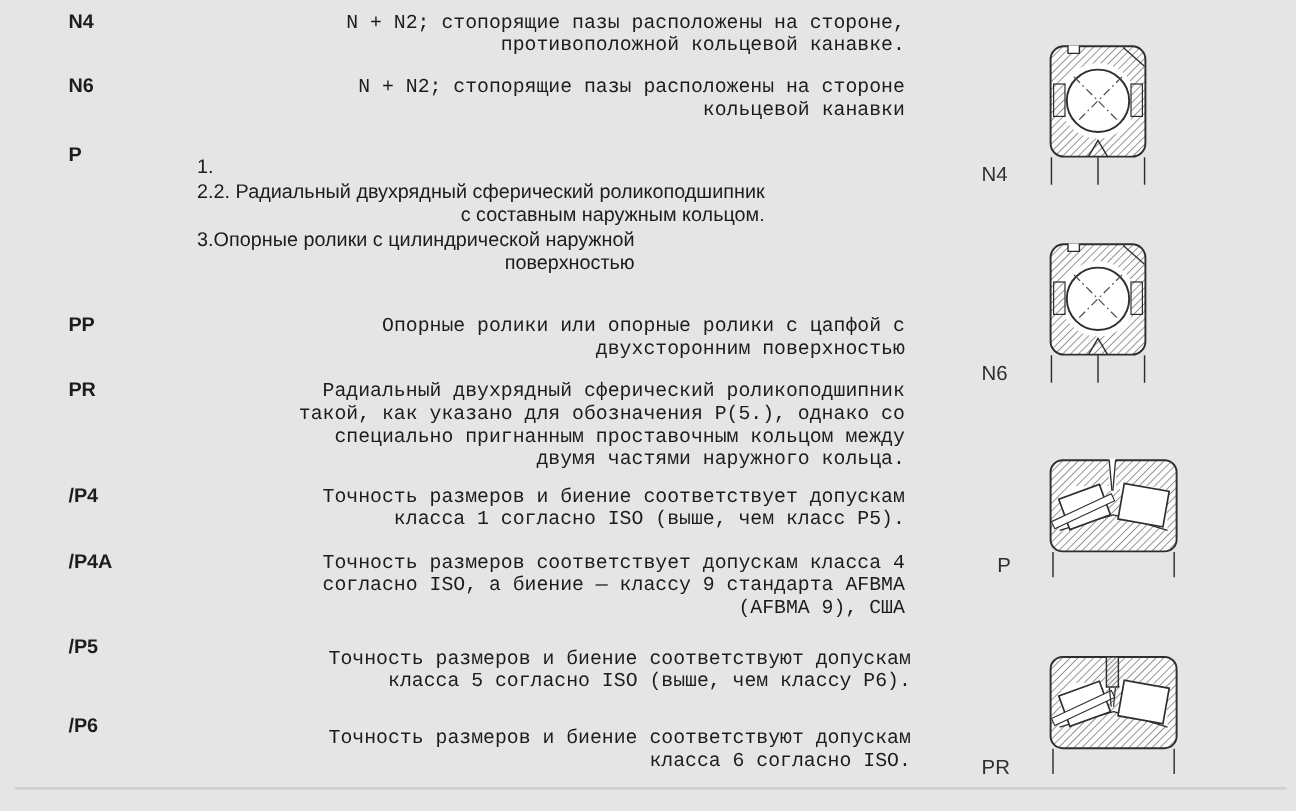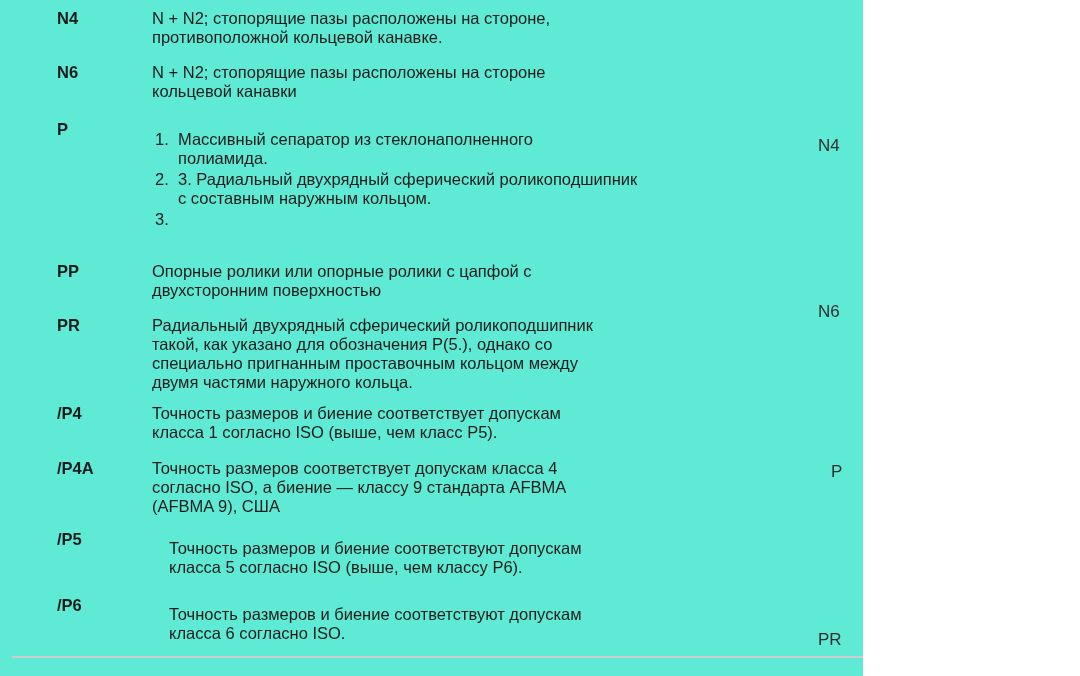--- a/index.html
+++ b/index.html
@@ -1,42 +1,44 @@
 <!DOCTYPE html>
 <html><head>
 <meta charset="utf-8">
 <style>
   html,body { margin:0; padding:0; }
   .screen {
     position: relative;
-    width: 863px;
+    width: 1080px;
     height: 676px;
-    background: #5eead4;
+    background: #e5e5e5;
     overflow: hidden;
     font-family: "Liberation Sans", sans-serif;
     color: #1c1c1c;
+    text-align: right;
   }
   .entry { position: absolute; left: 0; top: 0; width: 800px; }
   .term {
     position: absolute;
     left: 57px;
     font-weight: bold;
     font-size: 16.5px;
     line-height: 19px;
     white-space: nowrap;
   }
   .desc {
     position: absolute;
-    left: 152px;
+    left: 164px;
     width: 590px;
     font-size: 16.5px;
     line-height: 19px;
     white-space: pre-line;
-  }
-  .desc.indent-sm { padding-left: 5px; margin-left: 12px; }
+    font-family: Liberation Mono, monospace;
+  }
+  .desc.indent-sm { padding-left: 5px; }
   .p-list { position: absolute; left: 155px; top: 0; width: 610px; }
   .p-list-item { display: flex; margin-bottom: 2px; }
   .p-num {
     width: 23px;
     flex: 0 0 23px;
     font-size: 16.5px;
     line-height: 19px;
   }
   .p-text {
     font-size: 16.5px;
@@ -92,30 +94,30 @@
       <div class="term">N6</div>
       <div class="desc">N + N2; стопорящие пазы расположены на стороне
 кольцевой канавки</div>
     </div>
 
     <div class="entry" style="top:120px">
       <div class="term">P</div>
       <div class="p-list" style="top:10px">
         <div class="p-list-item">
           <div class="p-num">1.</div>
-          <div class="p-text">Массивный сепаратор из стеклонаполненного
-полиамида.</div>
         </div>
         <div class="p-list-item">
           <div class="p-num">2.</div>
-          <div class="p-text">3. Радиальный двухрядный сферический роликоподшипник
+          <div class="p-text">2. Радиальный двухрядный сферический роликоподшипник
 с составным наружным кольцом.</div>
         </div>
         <div class="p-list-item">
           <div class="p-num">3.</div>
+          <div class="p-text">Опорные ролики с цилиндрической наружной
+поверхностью</div>
         </div>
       </div>
     </div>
 
     <div class="entry" style="top:262px">
       <div class="term">PP</div>
       <div class="desc">Опорные ролики или опорные ролики с цапфой с
 двухсторонним поверхностью</div>
     </div>
 

